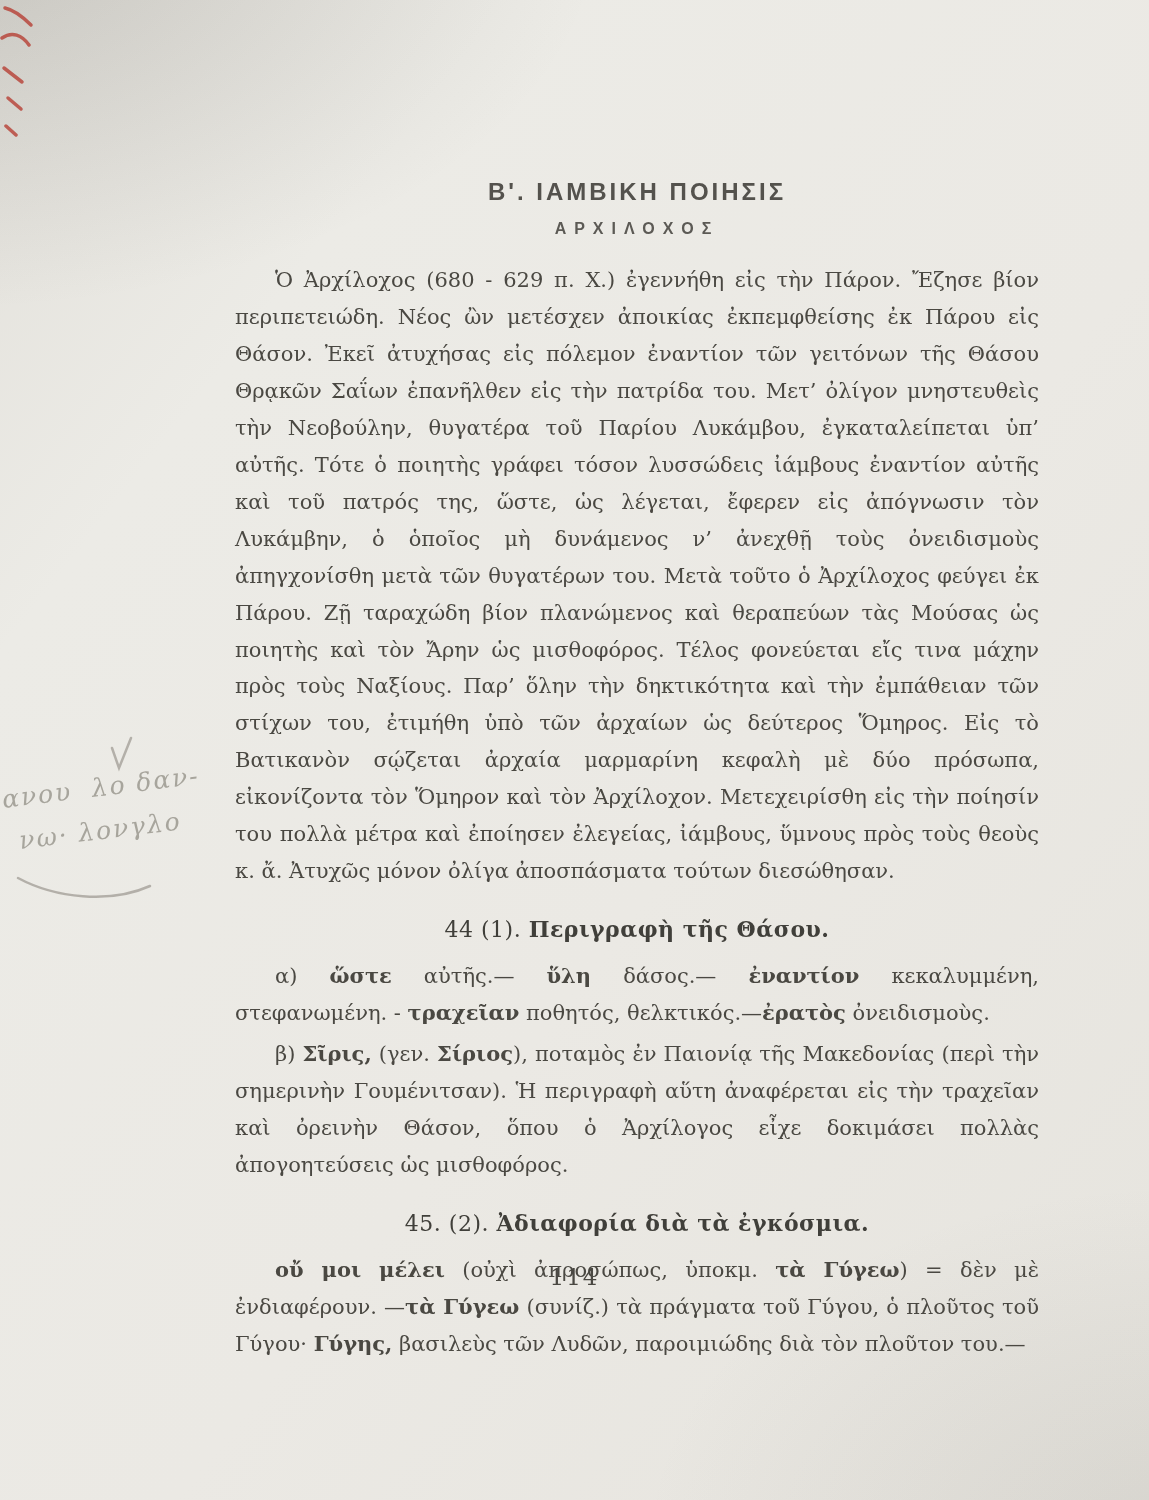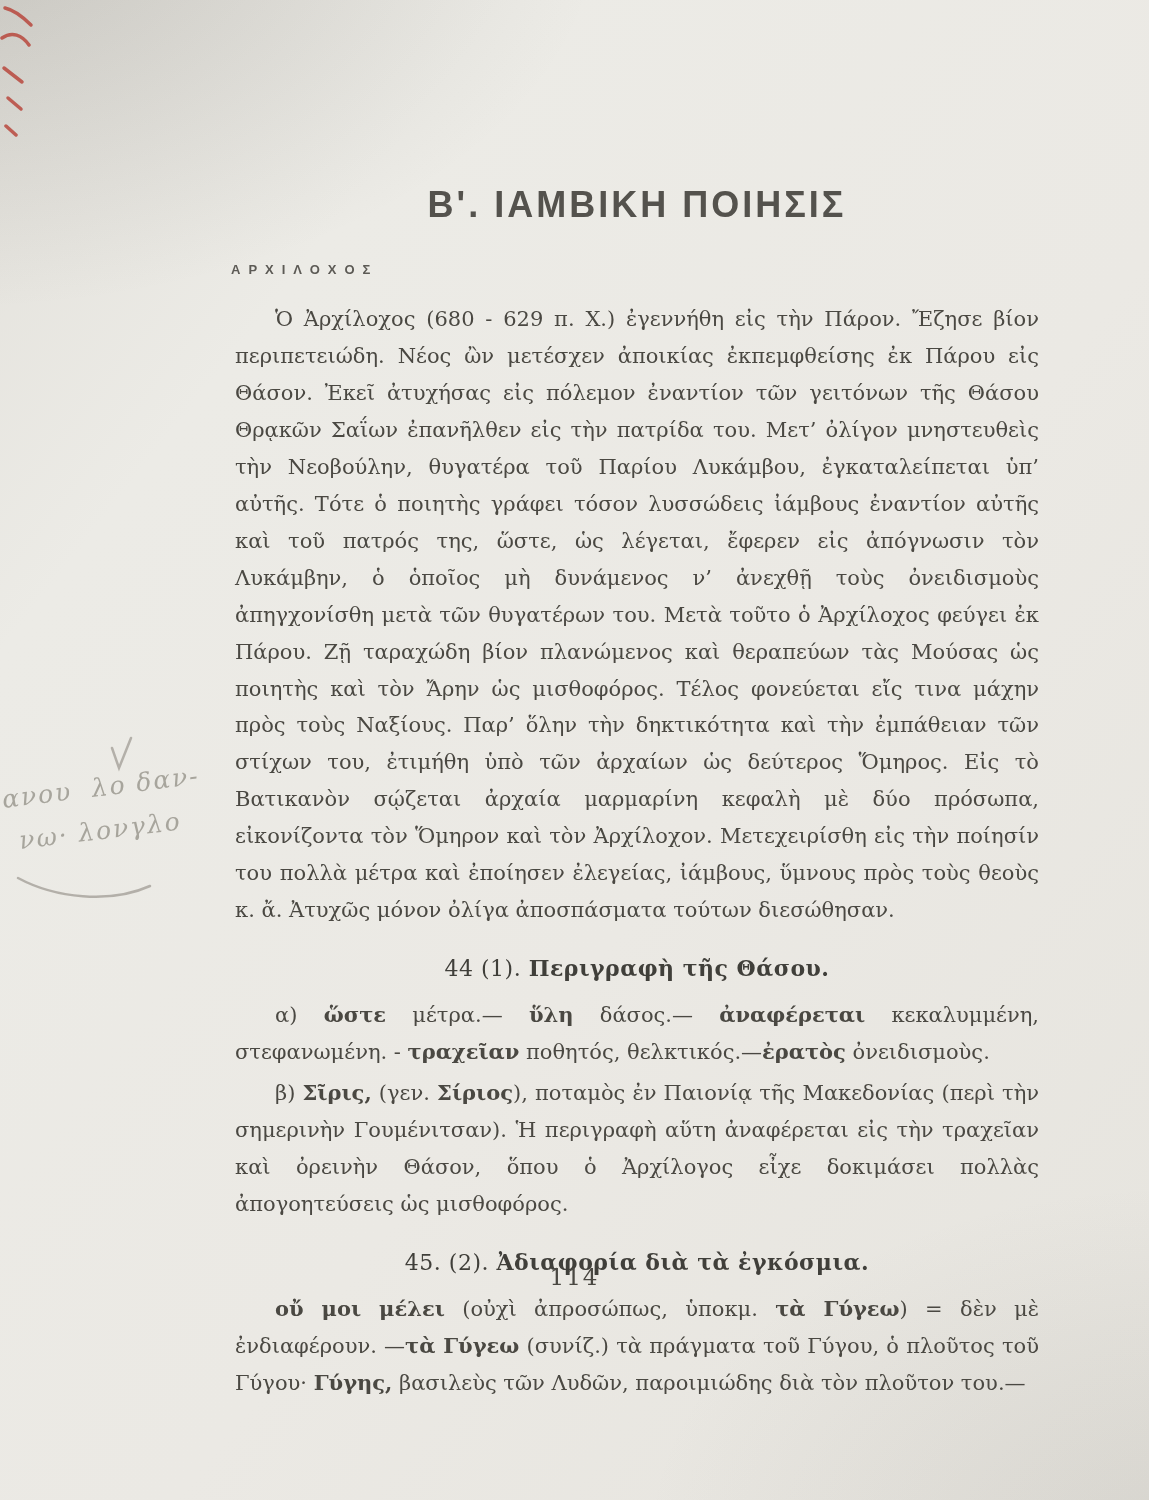--- a/index.html
+++ b/index.html
@@ -14,32 +14,33 @@
       linear-gradient(128deg,#e2e0da 0%, #ecebe6 22%, #ebe9e4 58%, #e6e4de 100%);
     font-family:"DejaVu Serif", serif;
     color:#45443f;
   }
   .content{
     position:absolute;
     left:231px; top:168px;
     width:812px;
   }
   h1.title{
-    margin:16px;
+    margin:10px;
     text-align:center;
     font-family:"Liberation Sans", sans-serif;
-    font-size:36px;
+    font-size:24px;
     font-weight:bold;
     letter-spacing:3px;
     color:#54524d;
   }
   .subtitle{
-    margin-top:36px;
+    margin-top:14px;
+    text-align:center;
     font-family:"Liberation Sans", sans-serif;
-    font-size:13px;
+    font-size:16px;
     font-weight:bold;
     letter-spacing:8px;
     color:#5c5a55;
   }
   p.body{
     margin:4px;
     font-size:21px;
     line-height:1.76;
     text-align:justify;
     color:#4a4842;
@@ -115,21 +116,21 @@
   <div class="content">
 
     <h1 class="title">Β'. ΙΑΜΒΙΚΗ ΠΟΙΗΣΙΣ</h1>
 
     <div class="subtitle">ΑΡΧΙΛΟΧΟΣ</div>
 
     <p class="body indent intro"><span>Ὁ Ἀρχίλοχος (680 - 629 π. Χ.) ἐγεννήθη εἰς τὴν Πάρον. Ἔζησε βίον περιπετειώδη. Νέος ὢν μετέσχεν ἀποικίας ἐκπεμφθείσης ἐκ Πάρου εἰς Θάσον. Ἐκεῖ ἀτυχήσας εἰς πόλεμον ἐναντίον τῶν γειτόνων τῆς Θάσου Θρᾳκῶν Σαΐων ἐπανῆλθεν εἰς τὴν πατρίδα του. Μετ’ ὀλίγον μνηστευθεὶς τὴν Νεοβούλην, θυγατέρα τοῦ Παρίου Λυκάμβου, ἐγκαταλείπεται ὑπ’ αὐτῆς. Τότε ὁ ποιητὴς γράφει τόσον λυσσώδεις ἰάμβους ἐναντίον αὐτῆς καὶ τοῦ πατρός της, ὥστε, ὡς λέγεται, ἔφερεν εἰς ἀπόγνωσιν τὸν Λυκάμβην, ὁ ὁποῖος μὴ δυνάμενος ν’ ἀνεχθῇ τοὺς ὀνειδισμοὺς ἀπηγχονίσθη μετὰ τῶν θυγατέρων του. Μετὰ τοῦτο ὁ Ἀρχίλοχος φεύγει ἐκ Πάρου. Ζῇ ταραχώδη βίον πλανώμενος καὶ θεραπεύων τὰς Μούσας ὡς ποιητὴς καὶ τὸν Ἄρην ὡς μισθοφόρος. Τέλος φονεύεται εἴς τινα μάχην πρὸς τοὺς Ναξίους. Παρ’ ὅλην τὴν δηκτικότητα καὶ τὴν ἐμπάθειαν τῶν στίχων του, ἐτιμήθη ὑπὸ τῶν ἀρχαίων ὡς δεύτερος Ὅμηρος. Εἰς τὸ Βατικανὸν σῴζεται ἀρχαία μαρμαρίνη κεφαλὴ μὲ δύο πρόσωπα, εἰκονίζοντα τὸν Ὅμηρον καὶ τὸν Ἀρχίλοχον. Μετεχειρίσθη εἰς τὴν ποίησίν του πολλὰ μέτρα καὶ ἐποίησεν ἐλεγείας, ἰάμβους, ὕμνους πρὸς τοὺς θεοὺς κ. ἄ. Ἀτυχῶς μόνον ὀλίγα ἀποσπάσματα τούτων διεσώθησαν.</span></p>
 
     <h2 class="section"><span>44 (1). </span><span class="bold">Περιγραφὴ τῆς Θάσου.</span></h2>
 
-    <p class="body indent"><span>α) </span><span class="bold">ὥστε</span><span> μέτρα.— </span><span class="bold">ὕλη</span><span> δάσος.— </span><span class="bold">ἀναφέρεται</span><span> κεκαλυμμένη, στεφανωμένη. - </span><span class="bold">τραχεῖαν</span><span> ποθητός, θελκτικός.—</span><span class="bold">ἐρατὸς</span><span> ὀνειδισμοὺς.</span></p>
+    <p class="body indent"><span>α) </span><span class="bold">ὥστε</span><span> αὐτῆς.— </span><span class="bold">ὕλη</span><span> δάσος.— </span><span class="bold">ἐναντίον</span><span> κεκαλυμμένη, στεφανωμένη. - </span><span class="bold">τραχεῖαν</span><span> ποθητός, θελκτικός.—</span><span class="bold">ἐρατὸς</span><span> ὀνειδισμοὺς.</span></p>
 
     <p class="body indent"><span>β) </span><span class="bold">Σῖρις,</span><span> (γεν. </span><span class="bold">Σίριος</span><span>), ποταμὸς ἐν Παιονίᾳ τῆς Μακεδονίας (περὶ τὴν σημερινὴν Γουμένιτσαν). Ἡ περιγραφὴ αὕτη ἀναφέρεται εἰς τὴν τραχεῖαν καὶ ὀρεινὴν Θάσον, ὅπου ὁ Ἀρχίλογος εἶχε δοκιμάσει πολλὰς ἀπογοητεύσεις ὡς μισθοφόρος.</span></p>
 
     <h2 class="section"><span>45. (2). </span><span class="bold">Ἀδιαφορία διὰ τὰ ἐγκόσμια.</span></h2>
 
     <p class="body indent"><span class="bold">οὔ μοι μέλει</span><span> (οὐχὶ ἀπροσώπως, ὑποκμ. </span><span class="bold">τὰ Γύγεω</span><span>) = δὲν μὲ ἐνδιαφέρουν. —</span><span class="bold">τὰ Γύγεω</span><span> (συνίζ.) τὰ πράγματα τοῦ Γύγου, ὁ πλοῦτος τοῦ Γύγου· </span><span class="bold">Γύγης,</span><span> βασιλεὺς τῶν Λυδῶν, παροιμιώδης διὰ τὸν πλοῦτον του.—</span></p>
 
   </div>
 
   <div class="page-number">114</div>

